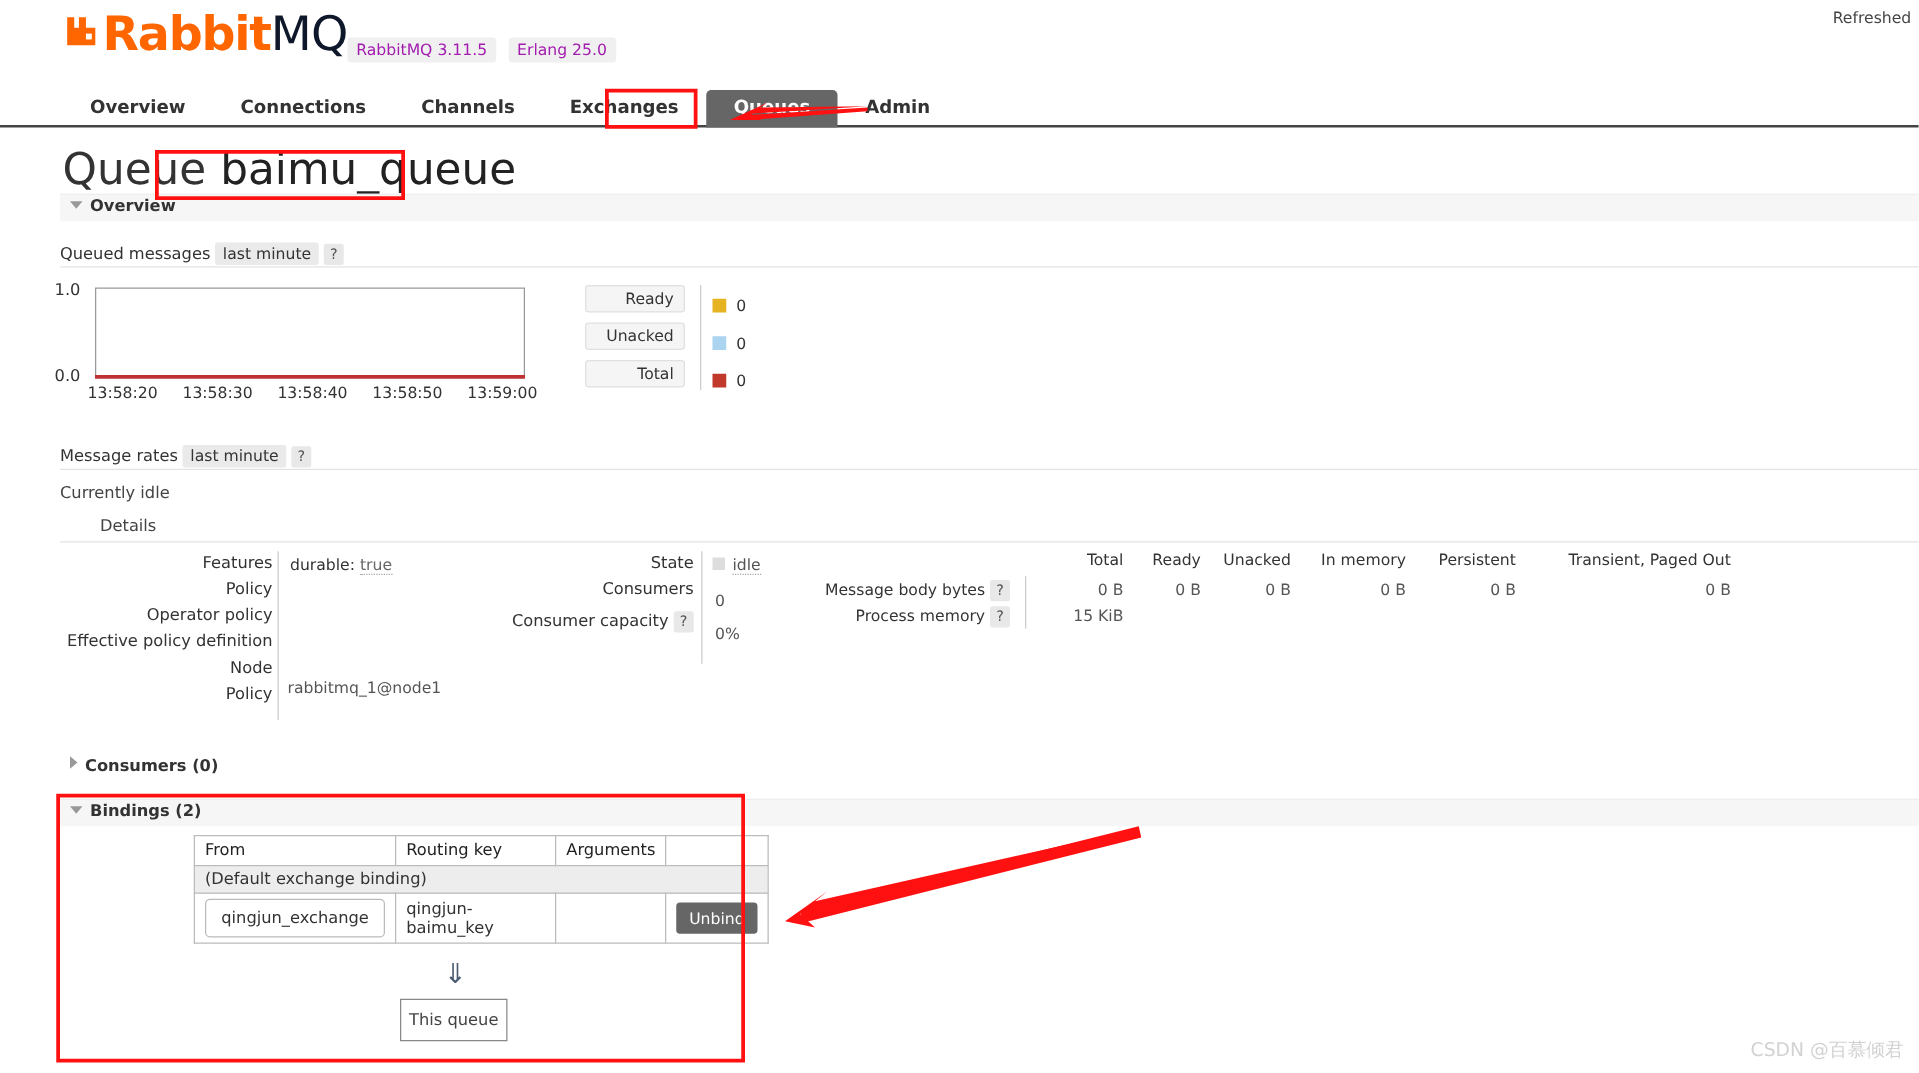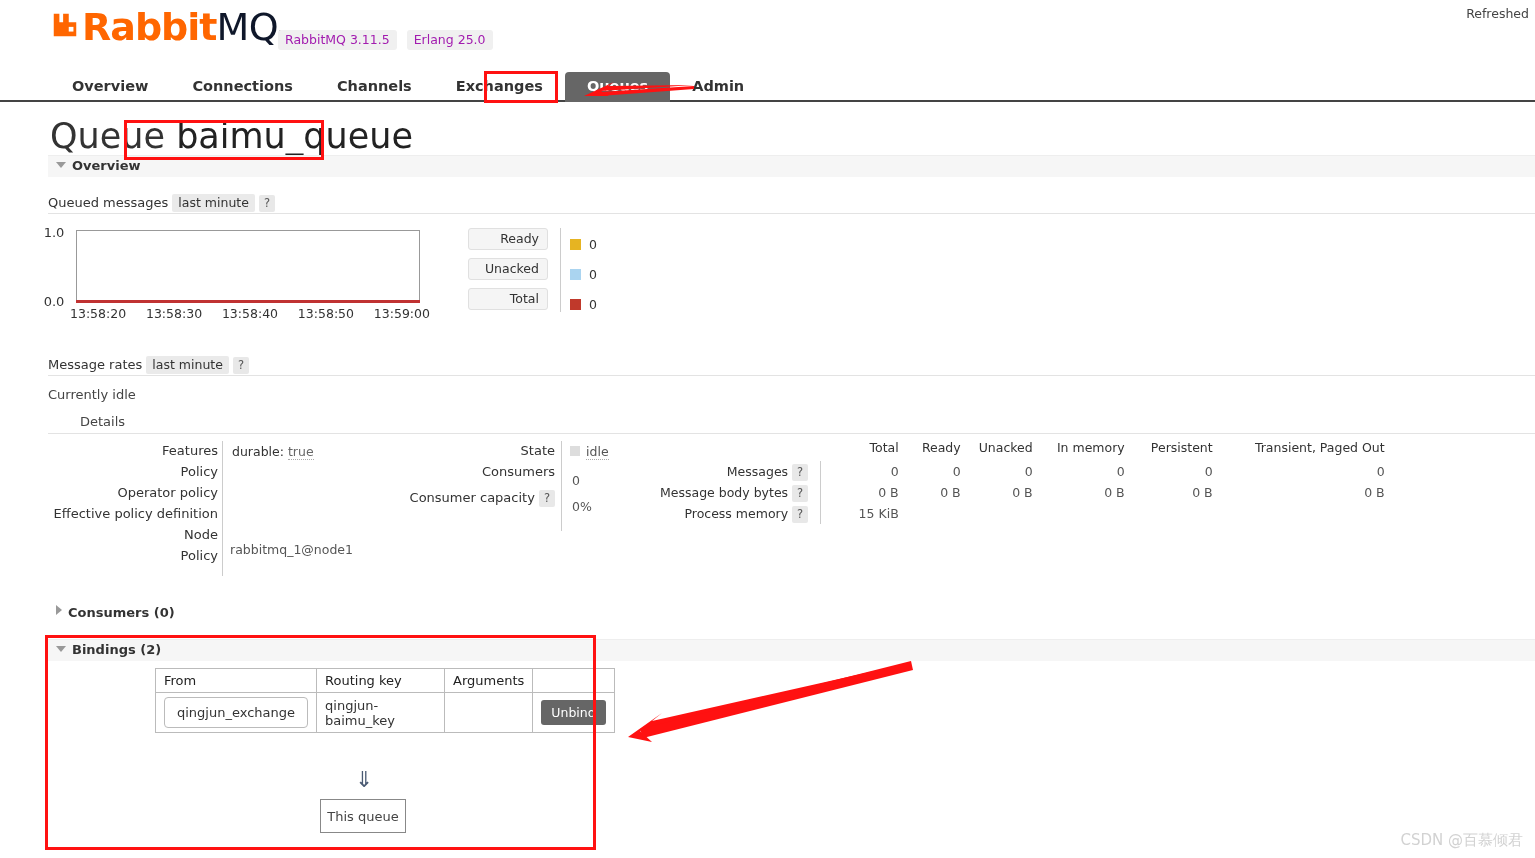--- a/index.html
+++ b/index.html
@@ -326,29 +326,20 @@
           <th></th>
           <th style="padding-left:14px; width:78px;">Total</th>
           <th style="width:62px;">Ready</th>
           <th style="width:72px;">Unacked</th>
           <th style="width:92px;">In memory</th>
           <th style="width:88px;">Persistent</th>
           <th style="width:172px;">Transient, Paged Out</th>
         </tr>
       </thead>
       <tbody>
-        <tr>
-          <td class="rowlabel"><span>Messages</span><span class="qmark">?</span></td>
-          <td class="sepcell" style="padding-left:14px;">0</td>
-          <td>0</td>
-          <td>0</td>
-          <td>0</td>
-          <td>0</td>
-          <td>0</td>
-        </tr>
         <tr>
           <td class="rowlabel"><span>Message body bytes</span><span class="qmark">?</span></td>
           <td class="sepcell" style="padding-left:14px;">0 B</td>
           <td>0 B</td>
           <td>0 B</td>
           <td>0 B</td>
           <td>0 B</td>
           <td>0 B</td>
         </tr>
         <tr>
@@ -376,20 +367,23 @@
   <table class="bindings-table">
     <thead>
       <tr>
         <th style="width:142px;">From</th>
         <th style="width:128px;">Routing key</th>
         <th style="width:76px;">Arguments</th>
         <th style="width:72px;"></th>
       </tr>
     </thead>
     <tbody>
+      <tr class="default-row">
+        <td colspan="4">(Default exchange binding)</td>
+      </tr>
       <tr>
         <td>
           <span class="ex-btn">qingjun_exchange</span>
         </td>
         <td>qingjun-baimu_key</td>
         <td></td>
         <td style="text-align:center;">
           <span class="unbind-btn">Unbind</span>
         </td>
       </tr>

